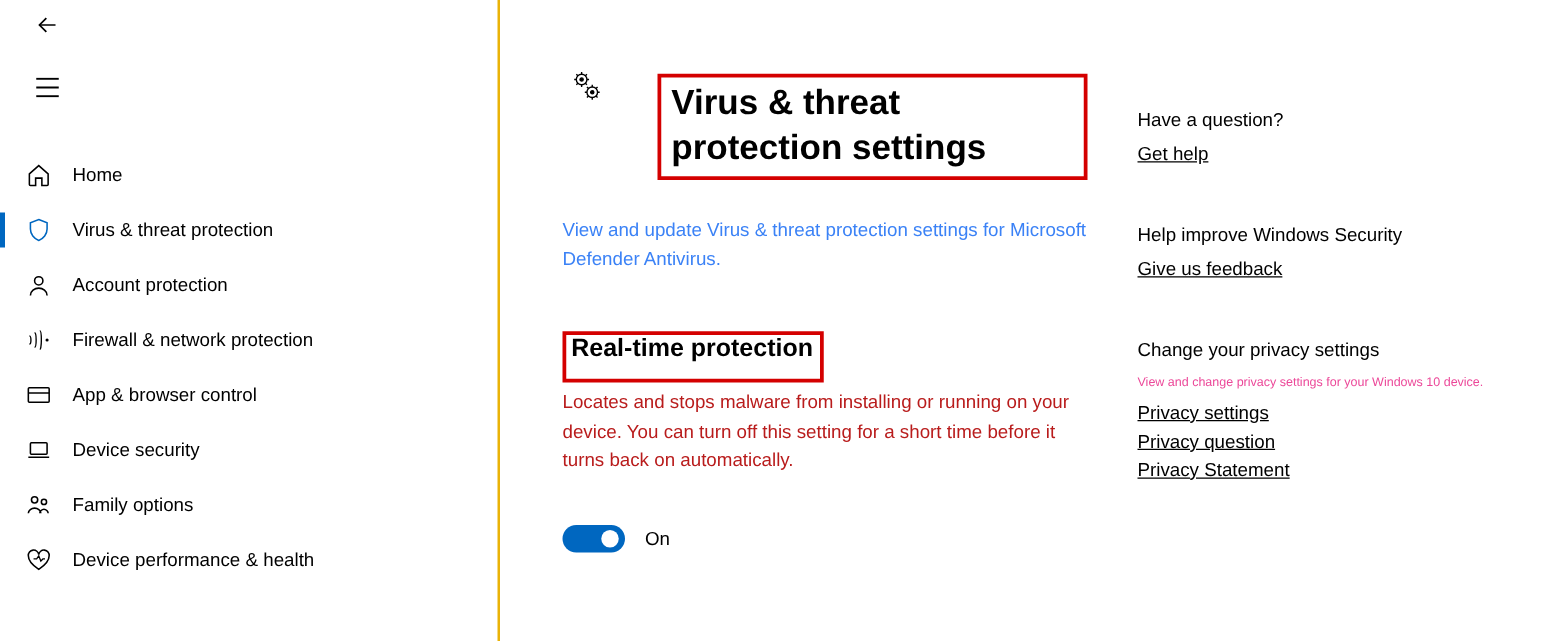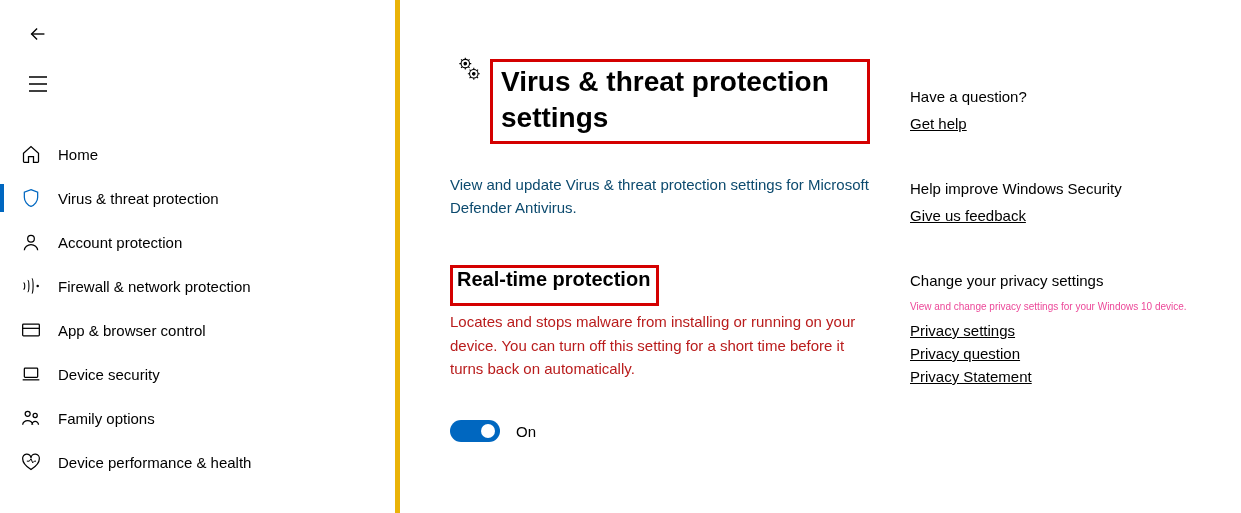--- a/index.html
+++ b/index.html
@@ -7,22 +7,21 @@
     margin: 0; padding: 0;
     width: 1241px; height: 513px;
     font-family: "Segoe UI", -apple-system, sans-serif;
     background: #fff;
     color: #000;
     overflow: hidden;
   }
   .app { display: flex; height: 100%; }
   .sidebar {
     width: 400px;
-    padding-top: 14px;
-    border-right: 5px solid #eab308;
+    border-right: 2px solid #eab308;
     flex-shrink: 0;
   }
   .top-icons { padding-left: 18px; }
   .back-btn, .hamburger-btn {
     width: 40px; height: 40px;
     display: flex; align-items: center; justify-content: center;
     cursor: pointer;
   }
   .hamburger-btn { margin-top: 10px; margin-bottom: 28px; }
   .nav { display: flex; flex-direction: column; }
@@ -50,38 +49,38 @@
 
   .main {
     flex: 1;
     display: flex;
     padding-left: 50px;
     padding-top: 40px;
   }
   .content {
     width: 420px;
   }
-  .title-row { display: flex; align-items: flex-start; }
+  .title-row { display: flex; align-items: flex-start; gap: 36px; }
   .gears {
     width: 34px; height: 34px;
     margin-right: 6px;
     margin-top: 10px;
     flex-shrink: 0;
   }
   .page-title {
     font-size: 28px;
     font-weight: 600;
     line-height: 1.3;
     border: 3px solid #d40000;
     padding: 2px 8px 4px 8px;
     display: inline-block;
   }
   .page-desc {
     font-size: 15px;
-    color: #0c4a6e;
+    color: #3b82f6;
     margin-top: 12px;
     line-height: 1.5;
   }
   .section {
     margin-top: 46px;
   }
   .section-title {
     font-size: 20px;
     font-weight: 600;
     display: inline-block;

